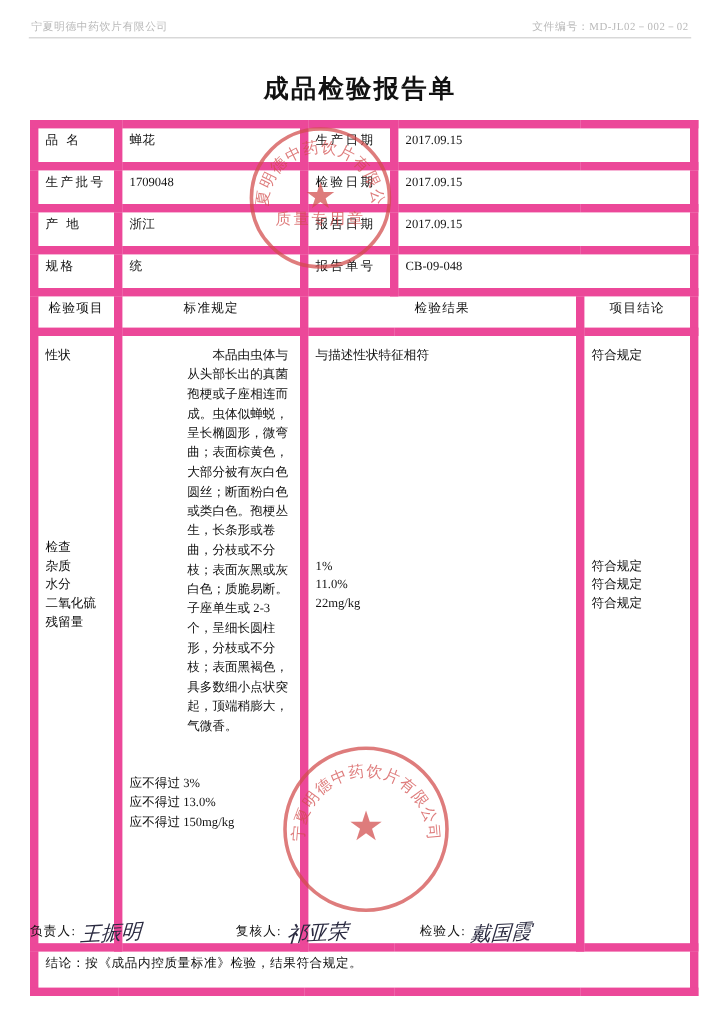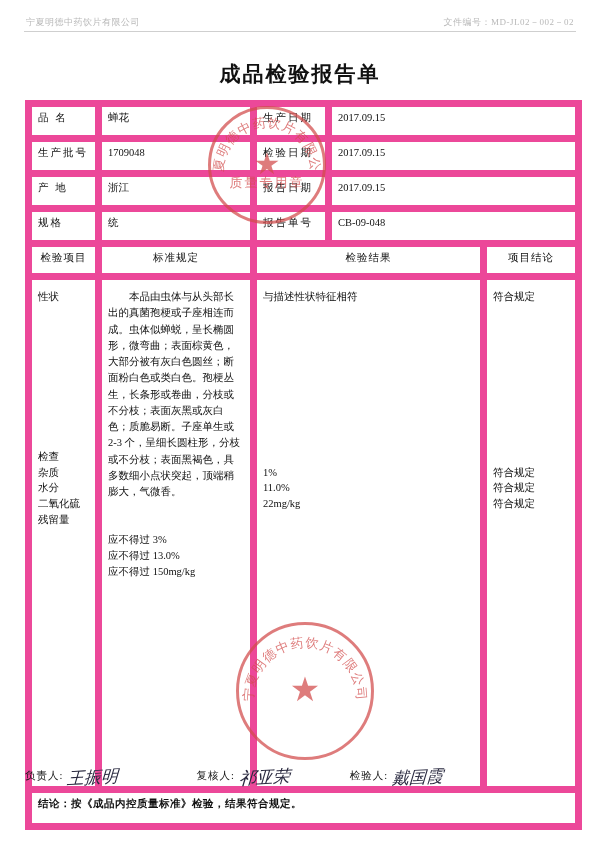--- a/index.html
+++ b/index.html
@@ -79,28 +79,28 @@
     height: 20px;
     font-size: 10.5px;
     letter-spacing: 1px;
   }
   .r1 td, .r2 td, .r3 td, .r4 td { height: 22px; vertical-align: middle; }
   .body-row td { vertical-align: top; }
   .desc-block {
     text-indent: 2em;
     line-height: 1.55;
     font-size: 10.5px;
+    margin-left: 48px;
   }
   .tall { height: 500px; }
   .concl td {
     height: 24px;
     vertical-align: middle;
     font-size: 10.5px;
     letter-spacing: 0.5px;
-    font-weight: bold;
   }
   
   .sign-row {
     position: absolute;
     left: 25px;
     width: 550px;
     top: 762px;
     display: flex;
     align-items: flex-start;
     font-size: 10.5px;

